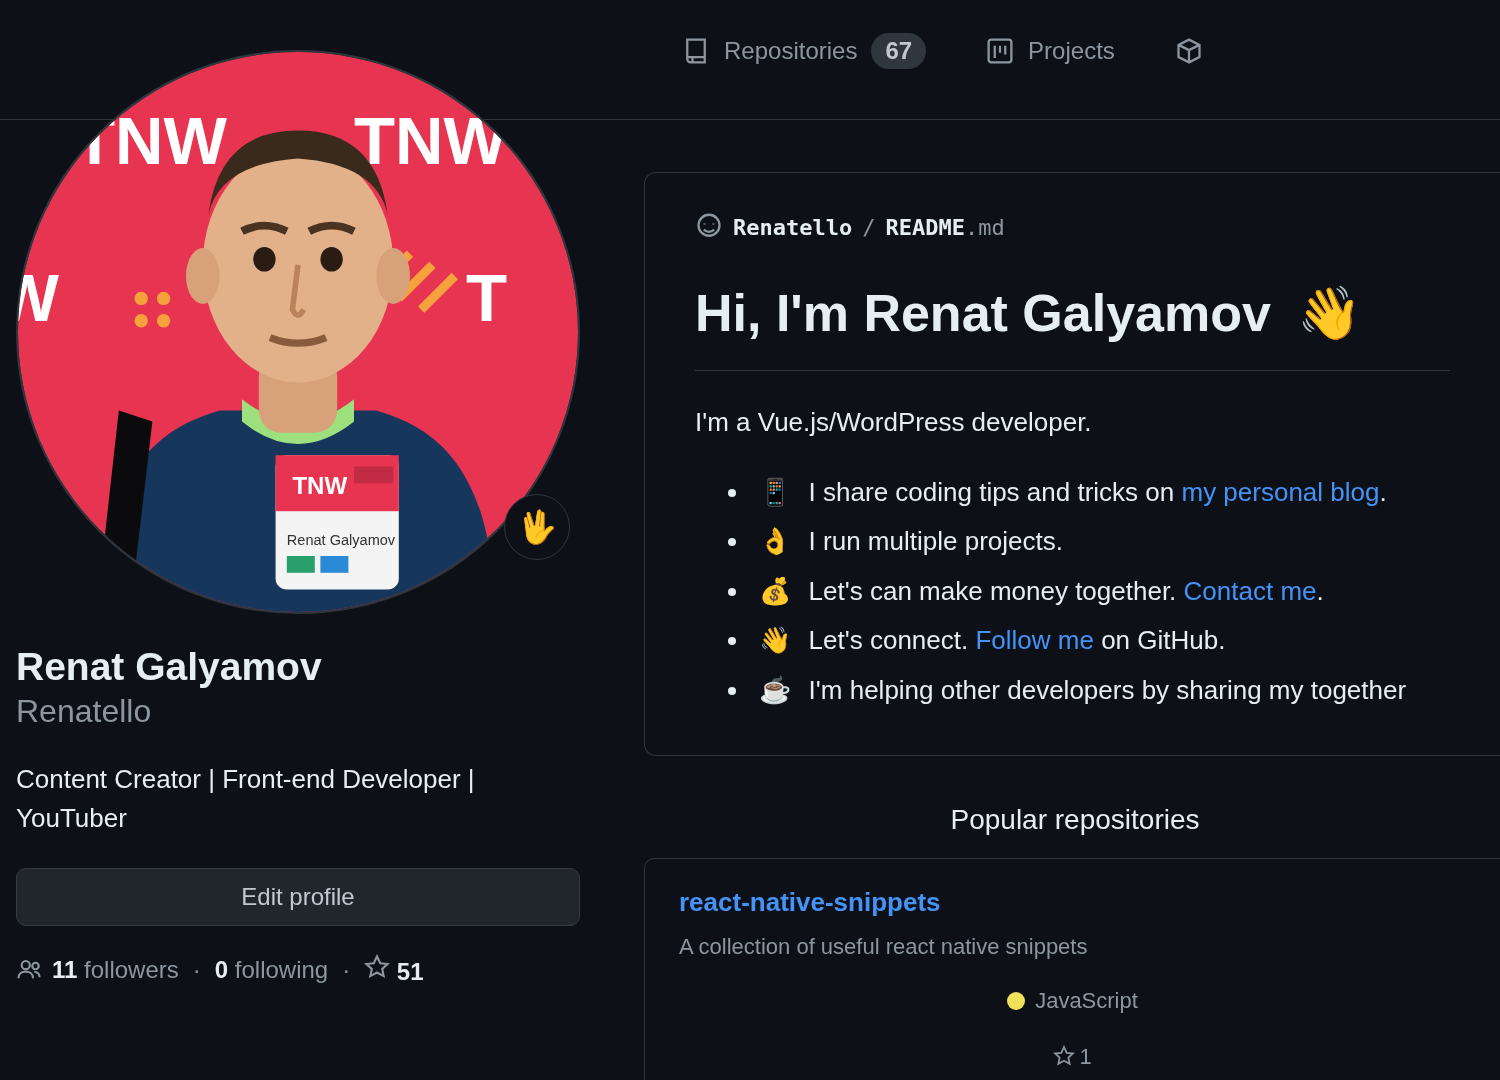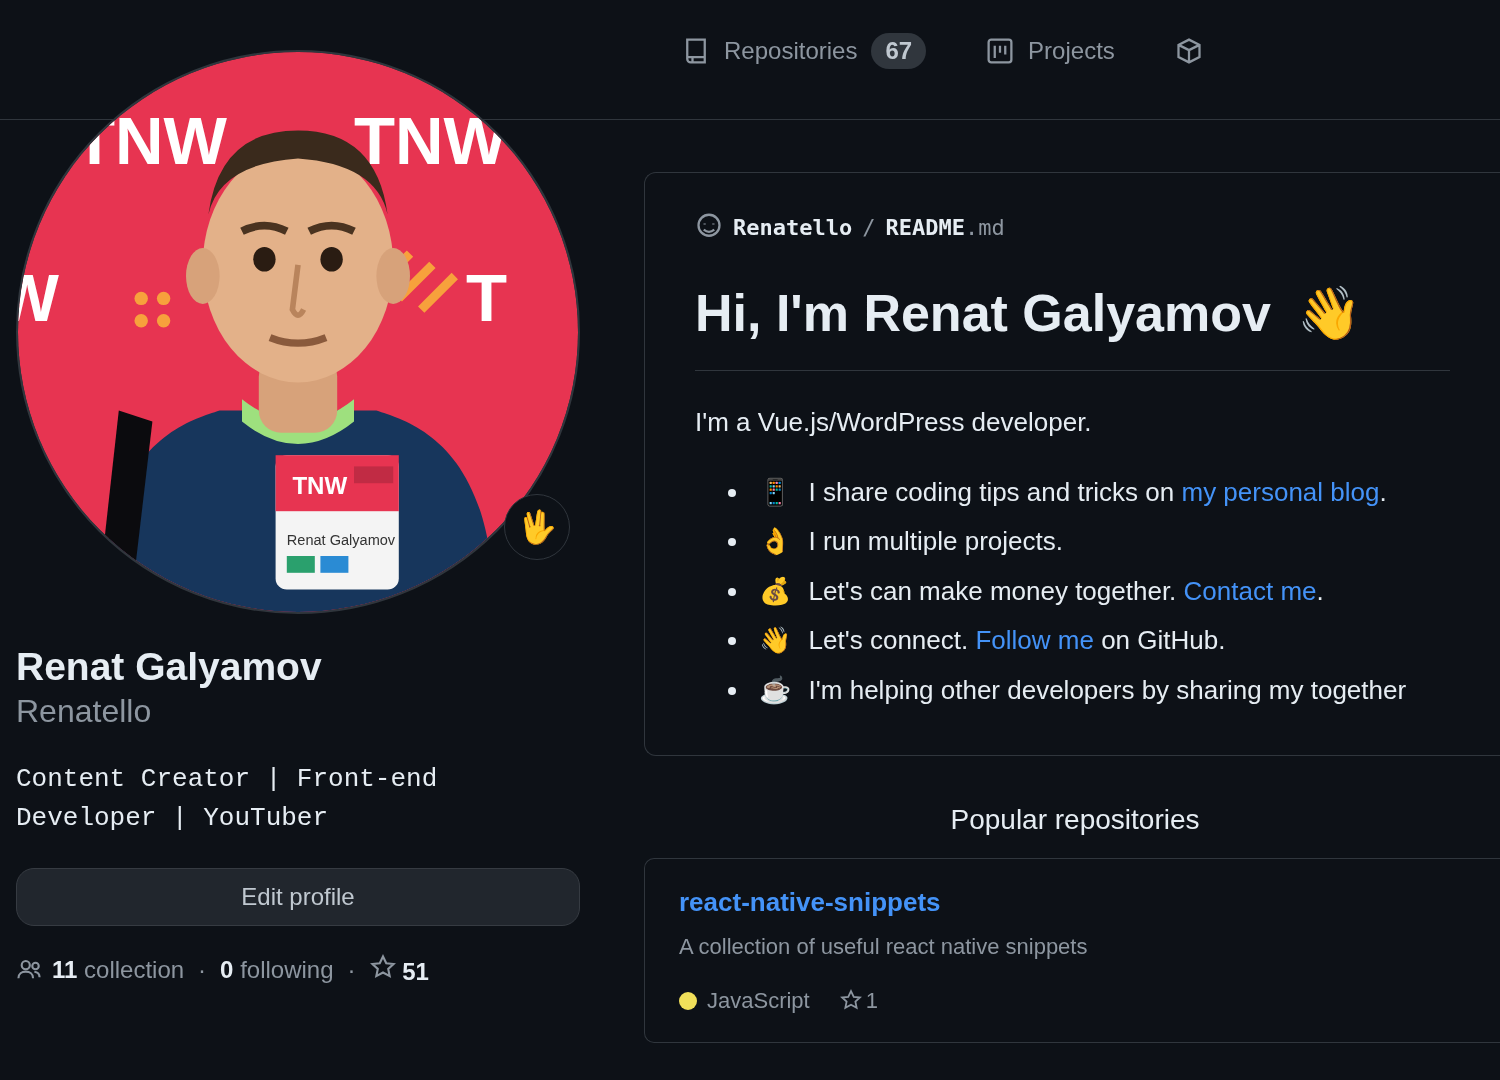--- a/index.html
+++ b/index.html
@@ -131,28 +131,27 @@
   .username {
     font-size: 32px;
     color: var(--text-muted);
     margin-top: 2px;
   }
   .bio {
     margin-top: 30px;
     font-size: 26px;
     line-height: 1.5;
     color: var(--text);
-    font-family: Liberation Mono, monospace;
   }
   .edit-btn {
     margin-top: 30px;
     width: 100%;
     background: var(--btn-bg);
     border: 1px solid var(--btn-border);
-    border-radius: 18px;
+    border-radius: 10px;
     color: var(--text-secondary);
     font-size: 24px;
     font-weight: 500;
     padding: 14px 0;
     cursor: pointer;
   }
   .stats {
     margin-top: 28px;
     display: flex;
     align-items: center;
@@ -241,20 +240,21 @@
     font-size: 22px;
     color: var(--text-muted);
   }
   .repo-meta {
     margin-top: 28px;
     display: flex;
     align-items: center;
     gap: 30px;
     font-size: 22px;
     color: var(--text-muted);
+    flex-direction: column;
   }
   .lang-dot {
     width: 18px;
     height: 18px;
     border-radius: 50%;
     background: var(--pill-yellow);
     display: inline-block;
     margin-right: 10px;
     vertical-align: -2px;
   }
@@ -358,21 +358,21 @@
 
   <div class="stats">
     <svg viewBox="0 0 16 16" fill="none" stroke="currentColor" stroke-width="1.3">
         <circle cx="6" cy="5" r="2.5"></circle>
         <path d="M1.5 13c0-2.5 2-4 4.5-4s4.5 1.5 4.5 4"></path>
         <circle cx="12" cy="5.5" r="2"></circle>
         <path d="M14.5 12.5c0-2-1.4-3.2-3.2-3.4"></path>
       </svg>
     <a>
       <b>11</b>
-      <span>collection</span>
+      <span>followers</span>
     </a>
     <span class="dot">·</span>
     <a>
       <b>0</b>
       <span>following</span>
     </a>
     <span class="dot">·</span>
     <a>
       <svg viewBox="0 0 16 16" fill="none" stroke="currentColor" stroke-width="1.3">
           <path d="M8 1.5l2 4.2 4.5.5-3.3 3 .9 4.4L8 11.4l-4.1 2.2.9-4.4L1.5 6.2 6 5.7z"></path>

